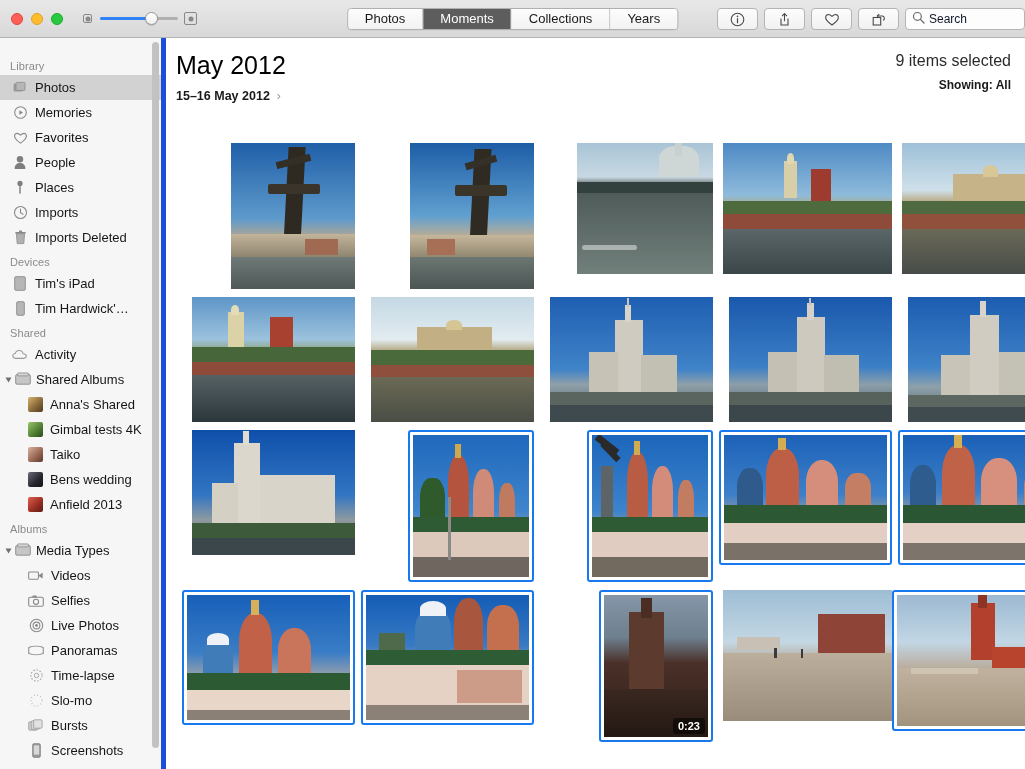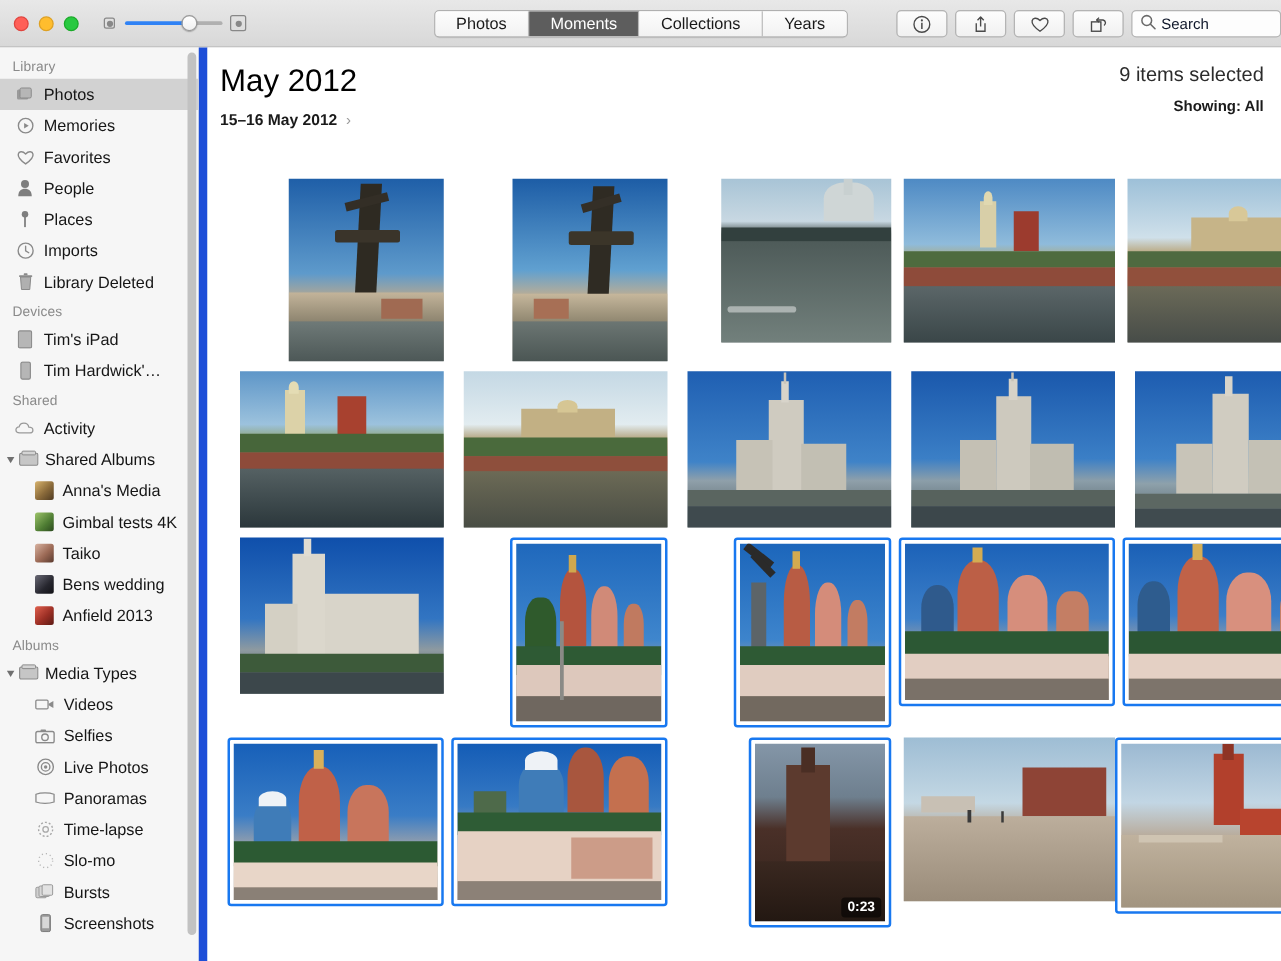--- a/index.html
+++ b/index.html
@@ -78,23 +78,23 @@
     font-size: 12px; color: #0f172a; overflow: hidden; white-space: nowrap;
   }
 
   
   .body { flex: 1; display: flex; min-height: 0; position: relative; }
 
   
   .sidebar {
     width: 166px; flex: 0 0 166px;
     background: #f6f6f6;
-    border-right: 7px solid #1d4ed8;
+    border-right: 5px solid #1d4ed8;
     overflow: hidden; position: relative;
-    padding-top: 4px;
+    padding-top: 16px;
   }
   .sb-header {
     font-size: 11px; color: #8a8a8a; padding: 6px 0 3px 10px; letter-spacing: 0.1px;
   }
   .sb-item {
     display: flex; align-items: center; gap: 7px;
     height: 25px; padding-left: 12px; font-size: 13px; color: #161616;
     white-space: nowrap;
   }
   .sb-item.selected { background: #d2d2d2; }
@@ -290,21 +290,21 @@
       </div>
 
       <div class="sb-item">
         <span class="ic">
           <svg width="13" height="15" viewBox="0 0 13 15">
             <path d="M2.4 3.6 L10.6 3.6 L9.8 13.6 L3.2 13.6 Z" fill="#b0b0b0" stroke="#8a8a8a" stroke-width="0.8"></path>
             <rect x="1.2" y="2.1" width="10.6" height="1.5" rx="0.6" fill="#8a8a8a"></rect>
             <rect x="5" y="0.6" width="3" height="1.6" rx="0.5" fill="#8a8a8a"></rect>
           </svg>
         </span>
-        <span>Library Deleted</span>
+        <span>Imports Deleted</span>
       </div>
 
       <div class="sb-header">Devices</div>
 
       <div class="sb-item">
         <span class="ic">
           <svg width="12" height="15" viewBox="0 0 12 15">
             <rect x="0.7" y="0.7" width="10.6" height="13.6" rx="1.2" fill="#b6b6b6" stroke="#8a8a8a" stroke-width="0.9"></rect>
           </svg>
         </span>
@@ -337,21 +337,21 @@
           <svg width="16" height="13" viewBox="0 0 16 13">
             <rect x="0.7" y="2.6" width="14.6" height="9.6" rx="1.2" fill="#c6c6c6" stroke="#8a8a8a" stroke-width="0.9"></rect>
             <rect x="2.6" y="0.9" width="10.8" height="3" rx="0.8" fill="#d4d4d4" stroke="#8a8a8a" stroke-width="0.8"></rect>
           </svg>
         </span>
         <span>Shared Albums</span>
       </div>
 
       <div class="sb-item indent1">
         <span class="thumb-ic" style="background:linear-gradient(135deg,#d8b36d,#8a6a3a 55%,#4e3a22);"></span>
-        <span>Anna's Media</span>
+        <span>Anna's Shared</span>
       </div>
       <div class="sb-item indent1">
         <span class="thumb-ic" style="background:linear-gradient(135deg,#9dc46a,#4e7c33 60%,#2b4a1e);"></span>
         <span>Gimbal tests 4K</span>
       </div>
       <div class="sb-item indent1">
         <span class="thumb-ic" style="background:linear-gradient(135deg,#d8b2a0,#9c6a56 55%,#5a3a2e);"></span>
         <span>Taiko</span>
       </div>
       <div class="sb-item indent1">

